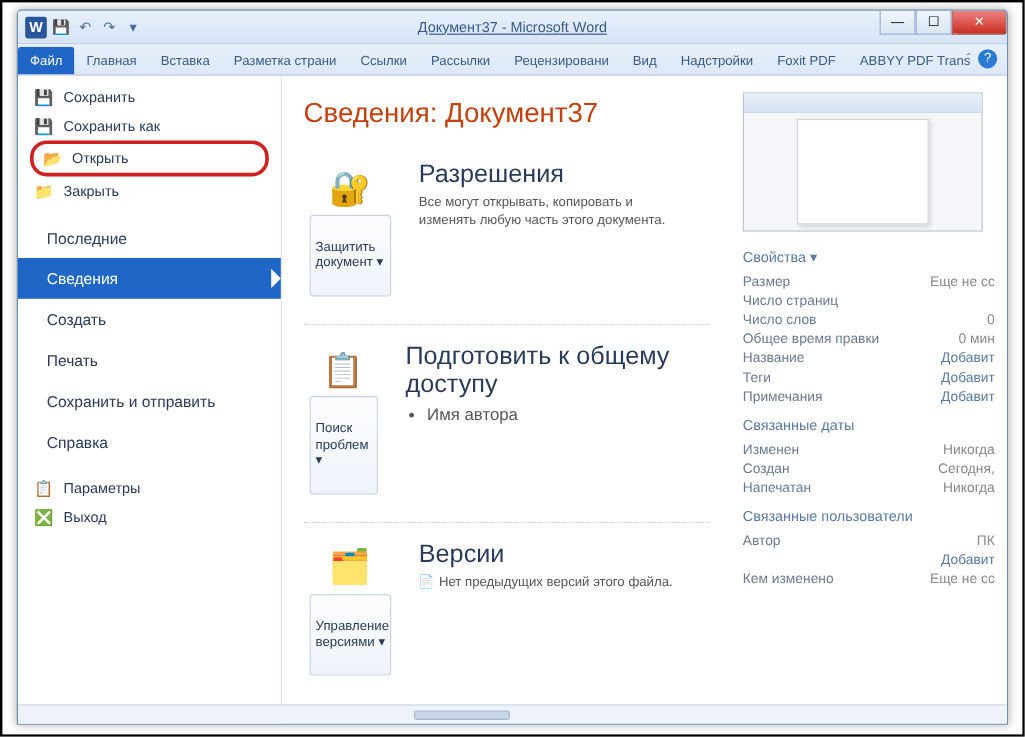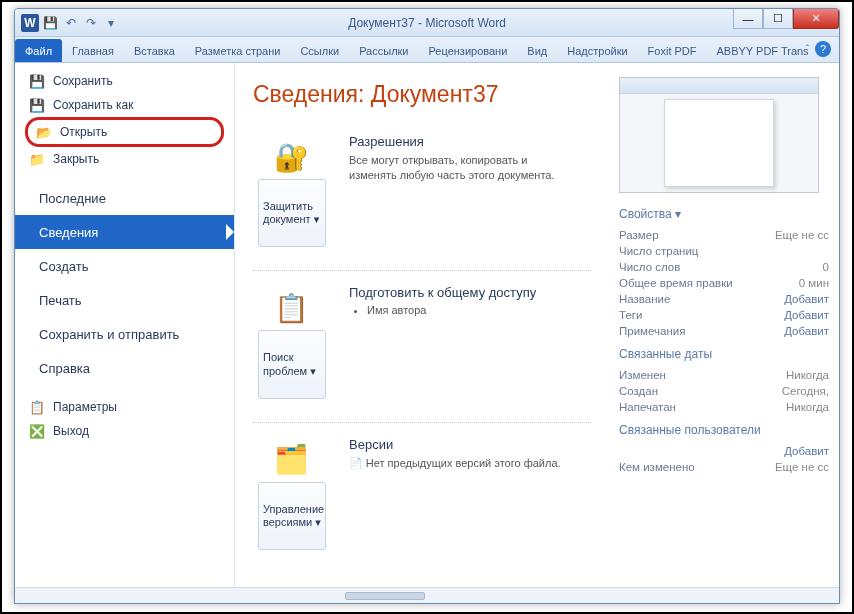--- a/index.html
+++ b/index.html
@@ -5,21 +5,21 @@
 * { margin: 0; padding: 0; box-sizing: border-box; font-family: "Segoe UI", Tahoma, sans-serif; }
 body { background: #fff; width: 854px; height: 614px; overflow: hidden; position: relative; }
 
 .window { position: absolute; left: 14px; top: 8px; width: 826px; height: 596px; border: 1px solid #6a8fb5; background: #fff; box-shadow: 0 0 8px rgba(0,0,0,0.3); border-radius: 4px 4px 0 0; overflow: hidden; }
 
 
 .titlebar { height: 28px; background: linear-gradient(#e8f0fb, #d6e4f5); display: flex; align-items: center; position: relative; border-bottom: 1px solid #b5c9e0; }
 .titlebar .qat { display: flex; align-items: center; gap: 4px; padding-left: 6px; }
 .titlebar .qat .w-icon { width: 18px; height: 18px; background: #2a579a; color: #fff; font-weight: bold; font-size: 12px; display: flex; align-items: center; justify-content: center; border-radius: 2px; }
 .titlebar .qat .q { width: 16px; height: 16px; color: #4a6a9a; font-size: 12px; display: flex; align-items: center; justify-content: center; }
-.titlebar .title-text { position: absolute; left: 50%; transform: translateX(-50%); font-size: 12px; color: #3a5a8a; }
+.titlebar .title-text { position: absolute; left: 50%; transform: translateX(-50%); font-size: 12px; color: #3a5a8a; text-decoration: underline; }
 .titlebar .winbtns { position: absolute; right: 0; top: 0; display: flex; }
 .titlebar .winbtns div { width: 30px; height: 20px; display: flex; align-items: center; justify-content: center; font-size: 11px; border: 1px solid #9ab4d4; border-top: none; background: linear-gradient(#f0f5fb,#d9e6f5); }
 .titlebar .winbtns .close { background: linear-gradient(#f08080,#c83020); color: #fff; border-color: #a03020; width: 46px; border-radius: 0 0 3px 0; }
 
 
 .ribbon { height: 26px; background: linear-gradient(#e8f0fb,#dce8f7); display: flex; align-items: flex-end; border-bottom: 1px solid #b0c4de; position: relative; }
 .ribbon .tab { padding: 5px 9px; font-size: 11px; color: #3a5a8a; cursor: pointer; border: 1px solid transparent; border-bottom: none; white-space: nowrap; }
 .ribbon .tab.active { background: #1f66c7; color: #fff; border-radius: 3px 3px 0 0; }
 .ribbon .help { position: absolute; right: 8px; top: 4px; display: flex; gap: 6px; align-items: center; }
 .ribbon .help .h { width: 16px; height: 16px; border-radius: 50%; background: #2a7ad4; color: #fff; font-size: 11px; display: flex; align-items: center; justify-content: center; }
@@ -41,24 +41,24 @@
 .highlight-ring .inner { display:flex; align-items:center; gap:8px; padding: 0 8px; height:100%; }
 
 
 .mainpanel { flex: 1; padding: 18px 18px; overflow: hidden; color: #444; }
 .mainpanel h1 { font-size: 23px; font-weight: normal; color: #c2410c; margin-bottom: 18px; }
 .info-row { display: flex; align-items: flex-start; gap: 18px; padding: 8px 0 18px 0; border-bottom: 1px dotted #c0c8d4; margin-bottom: 6px; }
 .info-row:last-child { border-bottom: none; }
 .bigbtn { width: 78px; display: flex; flex-direction: column; align-items: center; gap: 4px; padding: 4px; border: 1px solid transparent; }
 .bigbtn .bicon { width: 36px; height: 36px; display:flex; align-items:center; justify-content:center; font-size: 28px; }
 .bigbtn .blabel { font-size: 11px; text-align: left; color: #2a3a5a; line-height: 1.2; border: 1px solid #c7d4e4; background: linear-gradient(#fdfdfe,#eef3fa); padding: 20px 4px; border-radius: 3px; width: 100%; }
-.section-text .st-title { font-size: 13px; color: #2a3a5a; margin-bottom: 4px; }
+.section-text .st-title { font-size: 21px; color: #2a3a5a; margin-bottom: 4px; }
 .section-text .st-body { font-size: 11px; color: #555; line-height: 1.4; max-width: 220px; }
 .section-text ul { margin-left: 18px; margin-top: 4px; }
-.section-text ul li { font-size: 11px; color: #555; }
+.section-text ul li { font-size: 14px; color: #555; }
 
 
 .rightpanel { width: 230px; padding: 14px 10px; font-size: 11.5px; color: #555; overflow: hidden; }
 .doc-preview { width: 200px; height: 116px; border: 1px solid #c0c8d4; background: #f4f6fa; margin-bottom: 14px; display:flex; align-items:center; justify-content:center; }
 .doc-preview .page { width: 110px; height: 88px; background: #fff; border: 1px solid #d0d6de; box-shadow: 2px 2px 4px rgba(0,0,0,0.15); }
 .doc-preview .mini-ribbon { width:100%; height:16px; background: linear-gradient(#e9f0f8,#d7e3f2); border-bottom:1px solid #c6d3e3; }
 .prop-head { color: #5a7aa5; font-size: 12px; margin: 8px 0 6px 0; }
 .prop-row { display: flex; justify-content: space-between; padding: 2px 0; gap: 46px; }
 .prop-row .pk { color: #6a7a92; }
 .prop-row .pv { color: #888; }
@@ -246,20 +246,24 @@
           <span class="pk">Создан</span>
           <span class="pv">Сегодня,</span>
         </div>
       <div class="prop-row">
           <span class="pk">Напечатан</span>
           <span class="pv">Никогда</span>
         </div>
 
       <div class="prop-head">Связанные пользователи</div>
       <div class="prop-row">
+          <span class="pk">Автор</span>
+          <span class="pv">ПК</span>
+        </div>
+      <div class="prop-row">
           <span class="pk"></span>
           <span class="pv link">Добавит</span>
         </div>
       <div class="prop-row">
           <span class="pk">Кем изменено</span>
           <span class="pv">Еще не сс</span>
         </div>
     </div>
 
   </div>

